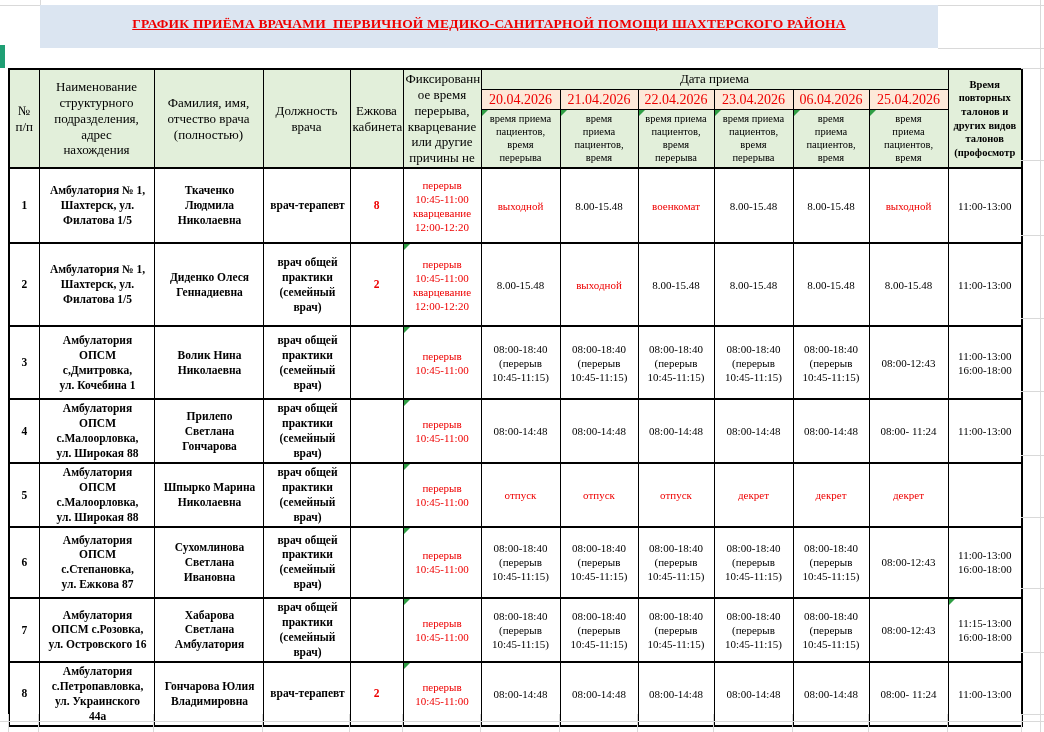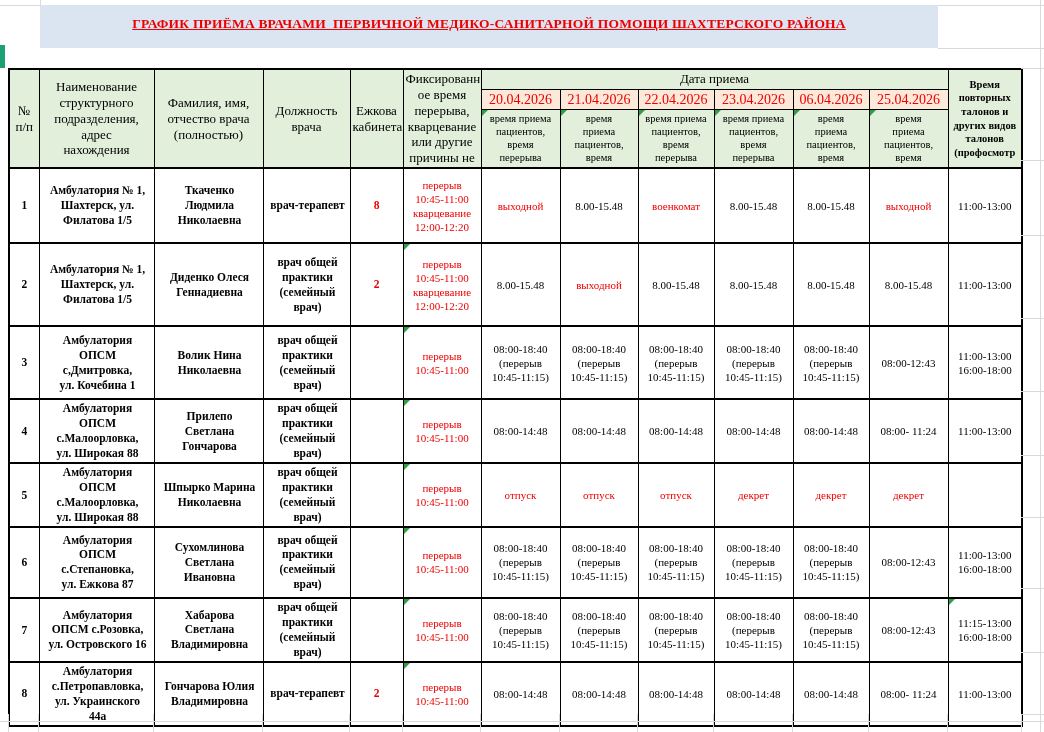--- a/index.html
+++ b/index.html
@@ -291,21 +291,21 @@
           <td>11:00-13:00
 16:00-18:00</td>
         </tr>
         <tr style="height: 64px;">
           <td class="b">7</td>
           <td class="cell-left">Амбулатория
 ОПСМ с.Розовка,
 ул. Островского 16</td>
           <td class="cell-left">Хабарова
 Светлана
-Владимировна</td>
+Амбулатория</td>
           <td class="cell-left">врач общей
 практики
 (семейный
 врач)</td>
           <td class="b red"></td>
           <td class="red">перерыв
 10:45-11:00<div class="marker"></div></td>
           <td>08:00-18:40
 (перерыв
 10:45-11:15)</td>

